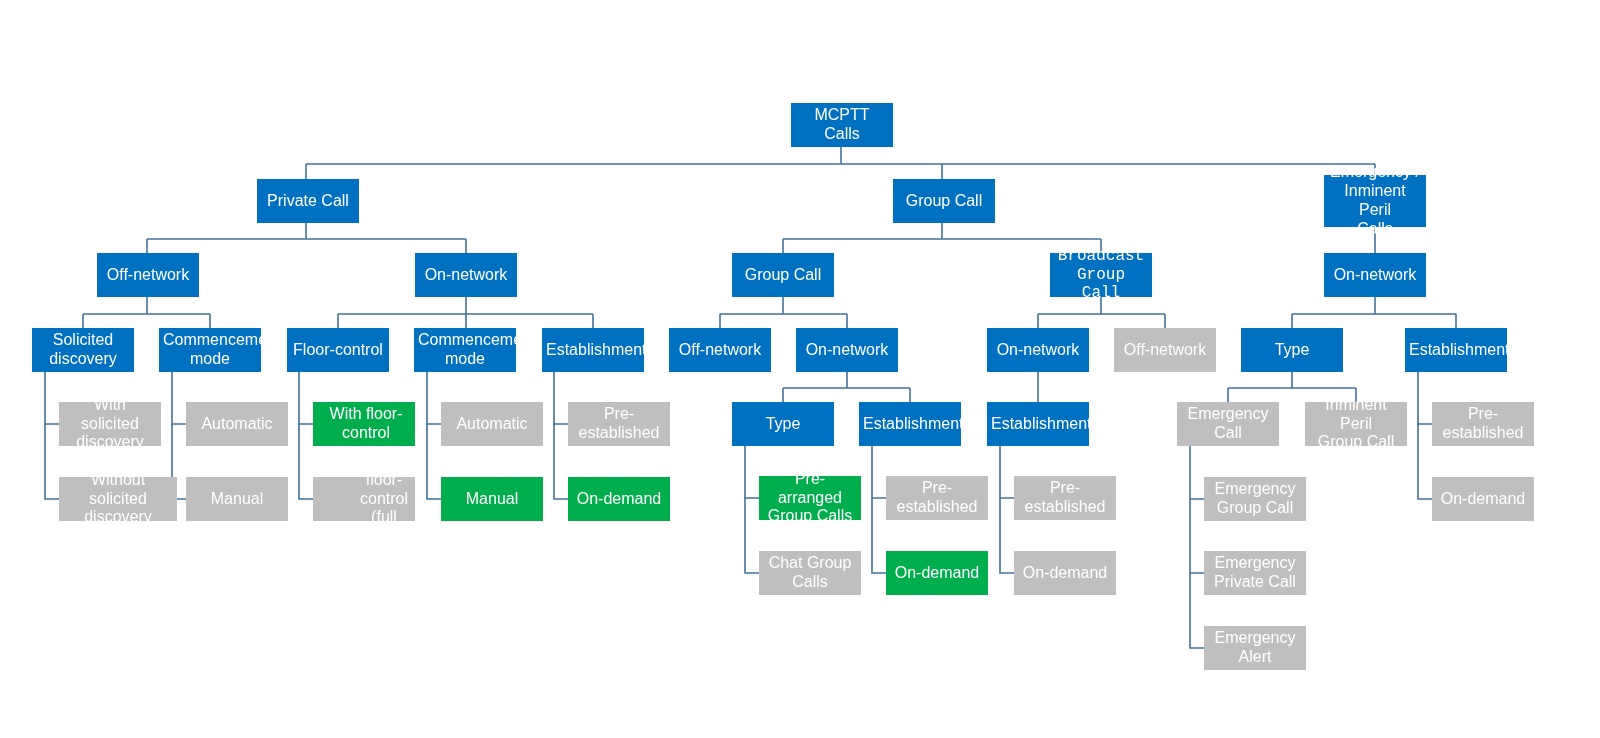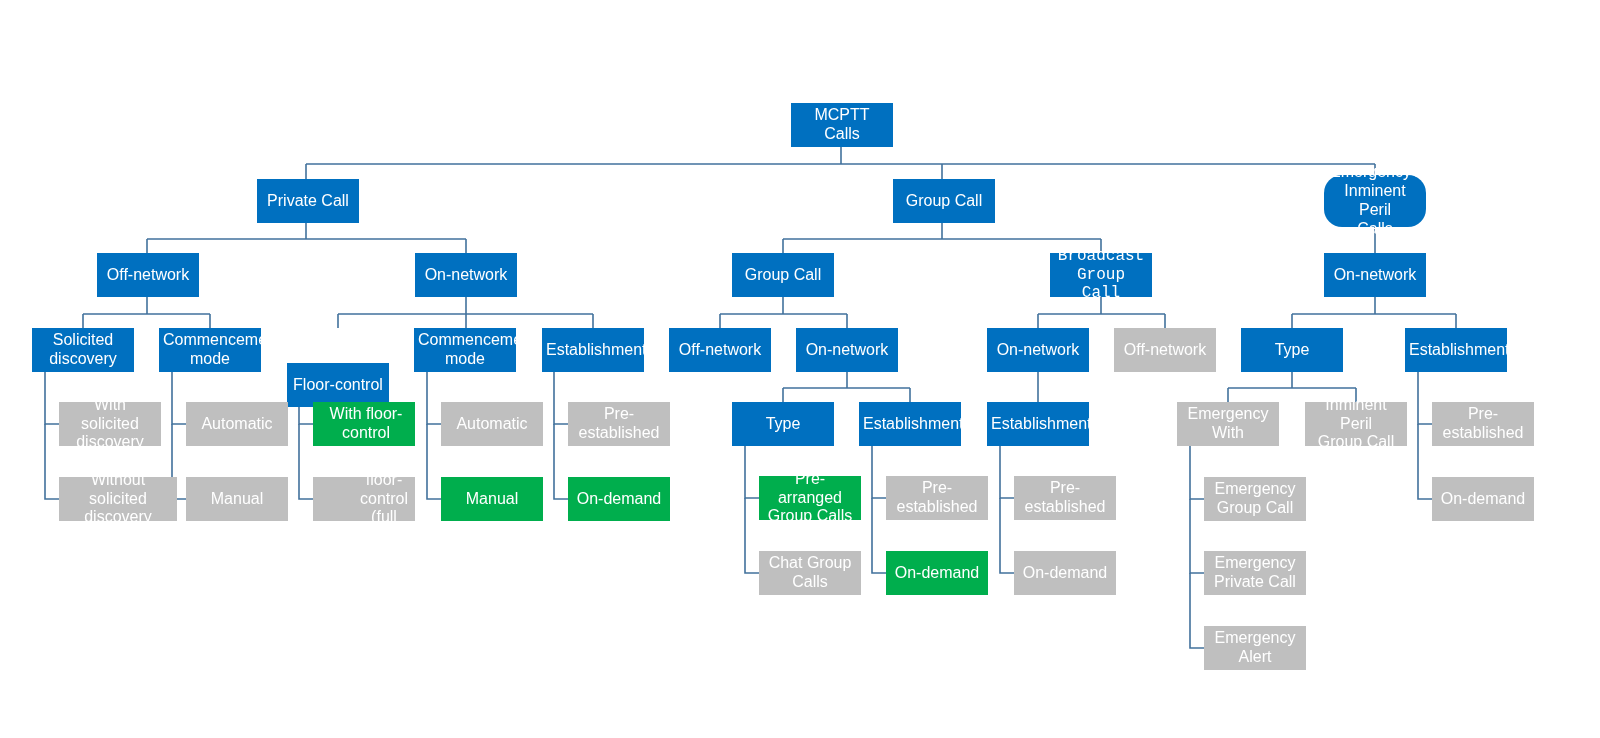--- a/index.html
+++ b/index.html
@@ -167,21 +167,21 @@
   <div class="node blue" style="left:791px; top:103px; width:102px; height:44px;">
     <span class="lbl">MCPTT Calls</span>
   </div>
 
   <div class="node blue" style="left:257px; top:179px; width:102px; height:44px;">
     <span class="lbl">Private Call</span>
   </div>
   <div class="node blue" style="left:893px; top:179px; width:102px; height:44px;">
     <span class="lbl">Group Call</span>
   </div>
-  <div class="node blue" style="left:1324px; top:175px; width:102px; height:52px;border-radius:18px;">
+  <div class="node blue" style="left:1324px; top:175px; width:102px; height:52px;">
     <span class="lbl">Emergency /
 Inminent Peril
 Calls</span>
   </div>
 
   <div class="node blue" style="left:97px; top:253px; width:102px; height:44px;">
     <span class="lbl">Off-network</span>
   </div>
   <div class="node blue" style="left:415px; top:253px; width:102px; height:44px;">
     <span class="lbl">On-network</span>
@@ -201,21 +201,21 @@
 
   <div class="node blue" style="left:32px; top:328px; width:102px; height:44px;">
     <span class="lbl">Solicited
 discovery</span>
   </div>
   <div class="node blue" style="left:159px; top:328px; width:102px; height:44px;">
     <span class="lbl">Commencement
 mode</span>
   </div>
 
-  <div class="node blue" style="left:287px; top:328px; width:102px; height:44px;margin-top:35px;">
+  <div class="node blue" style="left:287px; top:328px; width:102px; height:44px;">
     <span class="lbl">Floor-control</span>
   </div>
   <div class="node blue" style="left:414px; top:328px; width:102px; height:44px;">
     <span class="lbl">Commencement
 mode</span>
   </div>
   <div class="node blue" style="left:542px; top:328px; width:102px; height:44px;">
     <span class="lbl">Establishment</span>
   </div>
 
@@ -301,21 +301,21 @@
     <span class="lbl">On-demand</span>
   </div>
   <div class="node gray" style="left:1014px; top:476px; width:102px; height:44px;">
     <span class="lbl">Pre-established</span>
   </div>
   <div class="node gray" style="left:1014px; top:551px; width:102px; height:44px;">
     <span class="lbl">On-demand</span>
   </div>
 
   <div class="node gray" style="left:1177px; top:402px; width:102px; height:44px;">
-    <span class="lbl">Emergency With</span>
+    <span class="lbl">Emergency Call</span>
   </div>
   <div class="node gray" style="left:1305px; top:402px; width:102px; height:44px;">
     <span class="lbl">Inminent Peril
 Group Call</span>
   </div>
   <div class="node gray" style="left:1432px; top:402px; width:102px; height:44px;">
     <span class="lbl">Pre-established</span>
   </div>
   <div class="node gray" style="left:1432px; top:477px; width:102px; height:44px;">
     <span class="lbl">On-demand</span>

